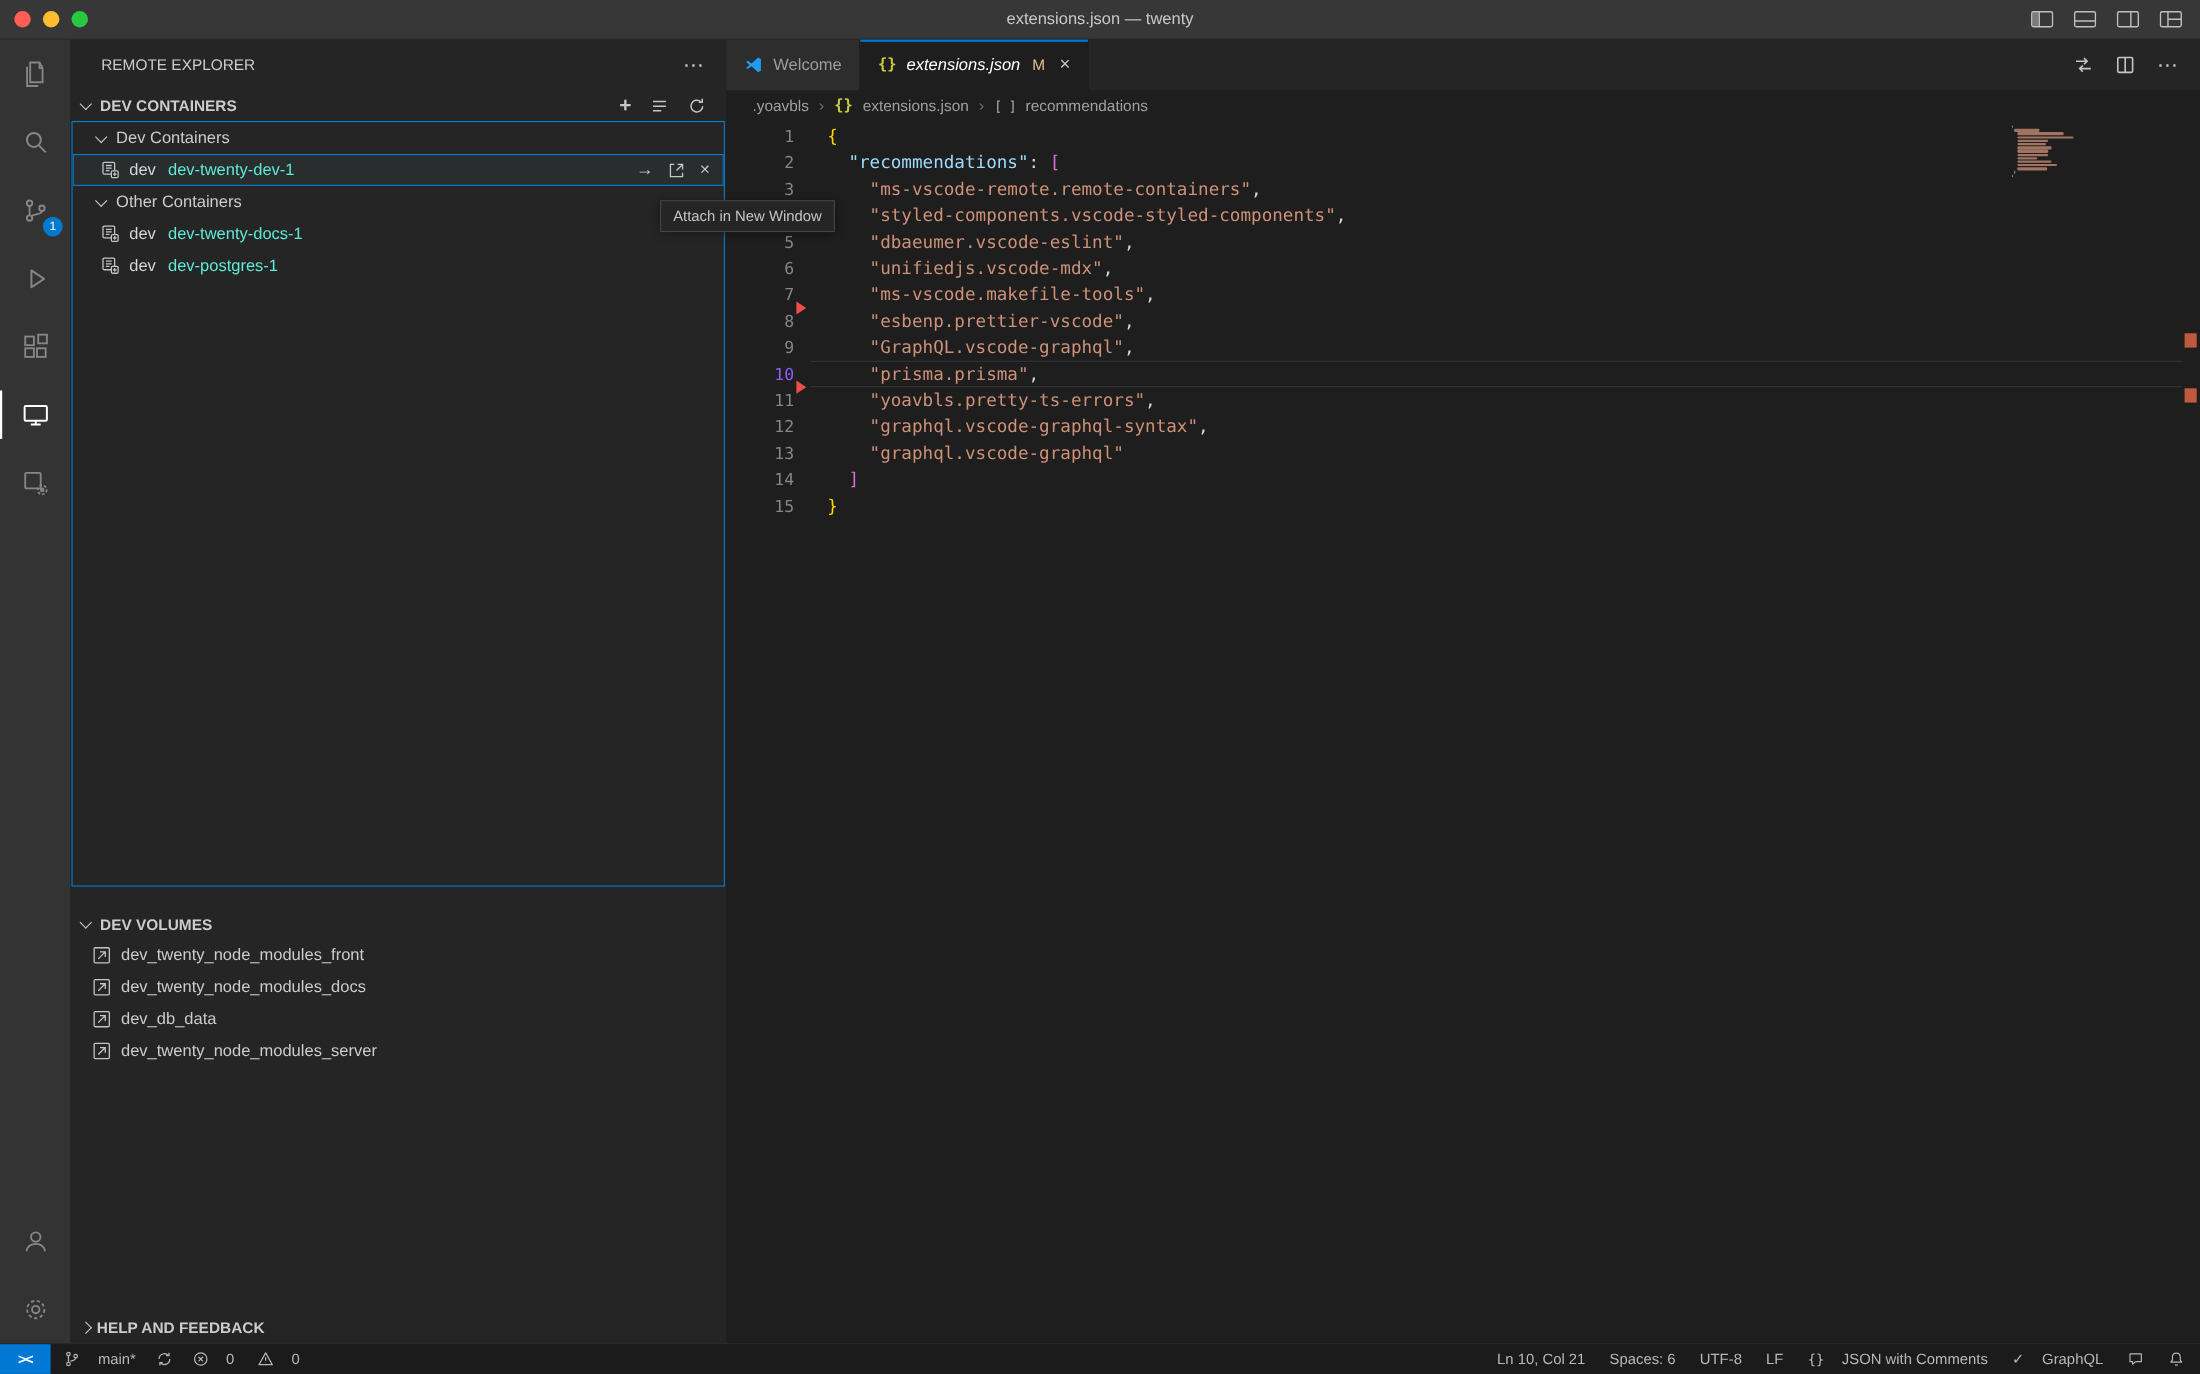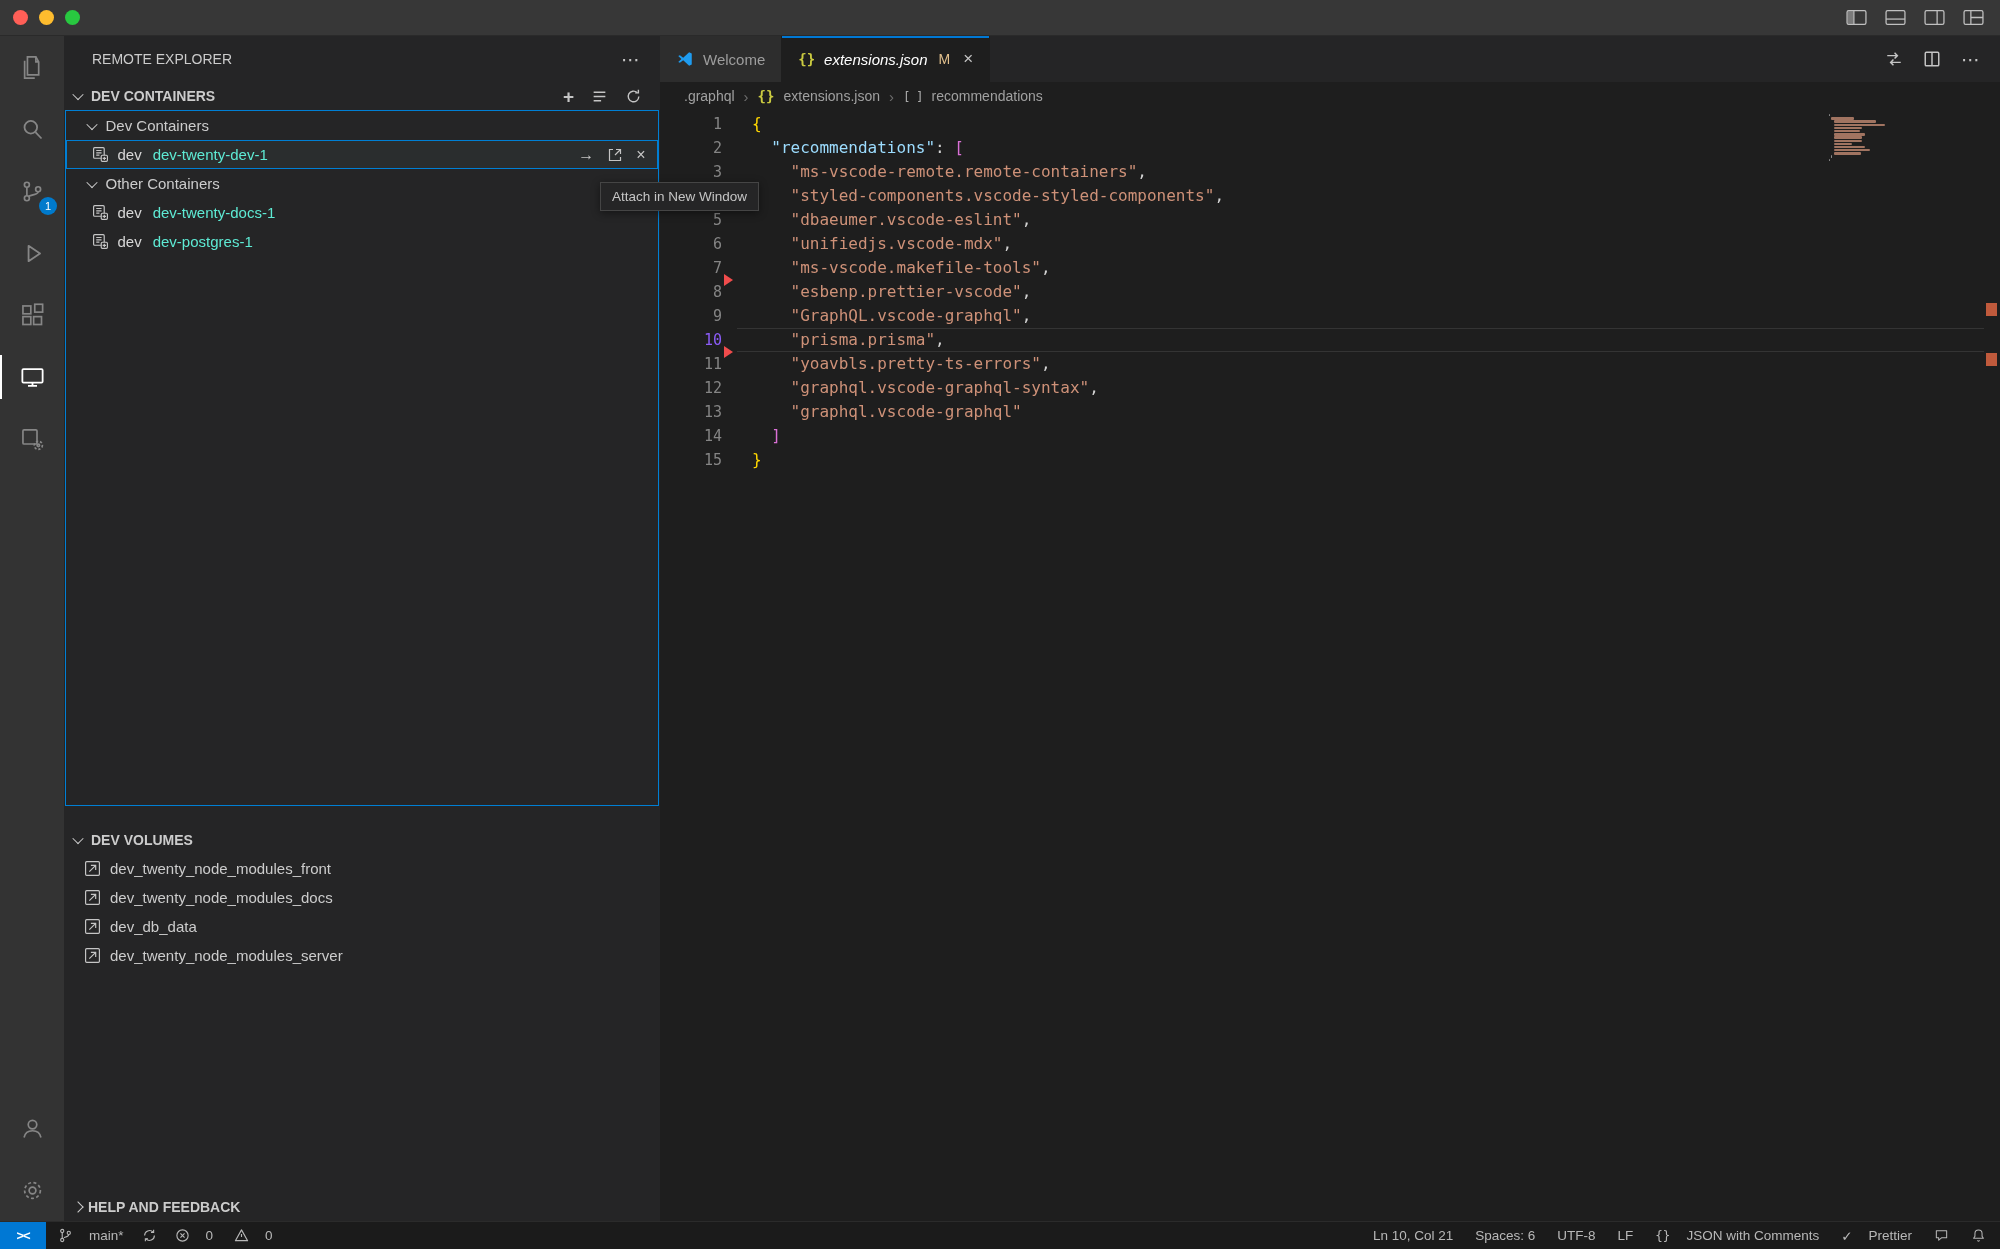--- a/index.html
+++ b/index.html
@@ -99,20 +99,21 @@
 </style>
 </head>
 <body>
 
 <div class="titlebar">
   <div class="traffic">
     <span class="light red"></span>
     <span class="light yellow"></span>
     <span class="light green"></span>
   </div>
+  <div class="win-title">extensions.json — twenty</div>
   <div class="tb-icons">
     <span>
       <svg viewBox="0 0 20 16" width="21" height="17" fill="none" stroke="currentColor" stroke-width="1.2">
           <rect x="1" y="1.5" width="18" height="13" rx="1.5"></rect>
           <path d="M7.5 1.5v13"></path>
           <rect x="1.5" y="2" width="5.5" height="12" fill="currentColor" opacity=".5" stroke="none"></rect>
         </svg>
     </span>
     <span>
       <svg viewBox="0 0 20 16" width="21" height="17" fill="none" stroke="currentColor" stroke-width="1.2">
@@ -340,21 +341,21 @@
         <svg width="18" height="18" viewBox="0 0 16 16" fill="none" stroke="currentColor" stroke-width="1.3">
             <rect x="2" y="2" width="12" height="12" rx="1"></rect>
             <path d="M8 2v12"></path>
           </svg>
       </span>
       <span style="font-size:19px;">⋯</span>
     </div>
   </div>
 
   <div class="breadcrumbs">
-    <span>.graphql</span>
+    <span>.yoavbls</span>
     <span class="bc-sep">›</span>
     <span class="json-glyph">{}</span>
     <span>extensions.json</span>
     <span class="bc-sep">›</span>
     <span class="bc-array">[ ]</span>
     <span>recommendations</span>
   </div>
 
   <div class="code-area">
     <div id="code-lines">
@@ -431,21 +432,21 @@
     <span>Ln 10, Col 21</span>
     <span>Spaces: 6</span>
     <span>UTF-8</span>
     <span>LF</span>
     <span class="sb-item">
       <span class="status-json-glyph">{}</span>
       <span>JSON with Comments</span>
     </span>
     <span class="sb-item">
       <span>✓</span>
-      <span>Prettier</span>
+      <span>GraphQL</span>
     </span>
     <span>
       <svg width="15" height="15" viewBox="0 0 16 16" fill="none" stroke="currentColor" stroke-width="1.1">
           <path d="M2.5 3h11v7.5H8L5 13v-2.5H2.5z" stroke-linejoin="round"></path>
         </svg>
     </span>
     <span>
       <svg width="15" height="15" viewBox="0 0 16 16" fill="none" stroke="currentColor" stroke-width="1.1">
           <path d="M8 2.2c2.3 0 3.8 1.7 3.8 3.9v2.7l1.4 2.2H2.8l1.4-2.2V6.1C4.2 3.9 5.7 2.2 8 2.2z" stroke-linejoin="round"></path>
           <path d="M6.8 13.2a1.3 1.3 0 0 0 2.4 0"></path>

